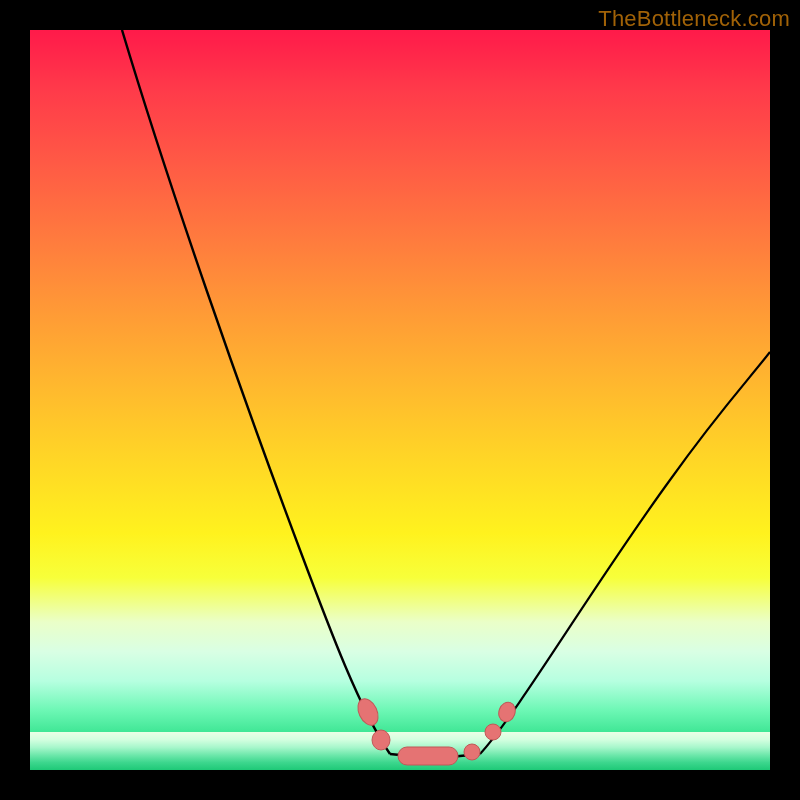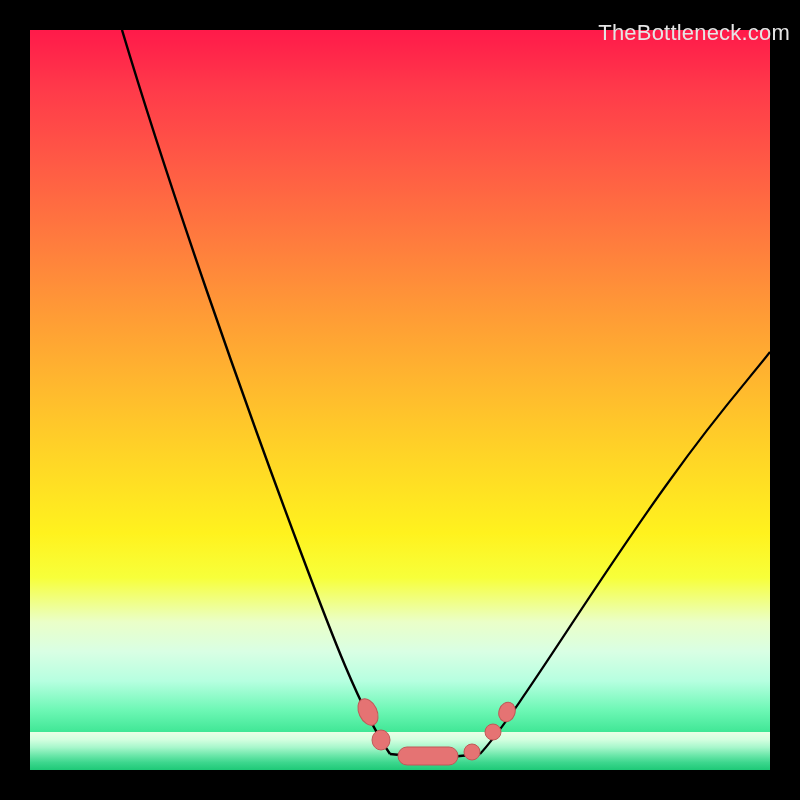--- a/index.html
+++ b/index.html
@@ -59,23 +59,23 @@
   }
   svg.curves {
     position: absolute;
     left: 0;
     top: 0;
     width: 740px;
     height: 740px;
   }
   .watermark {
     position: absolute;
-    top: 20px;
+    top: 6px;
     right: 10px;
-    color: #e5e5e5;
+    color: #a16207;
     font-size: 22px;
     letter-spacing: 0.2px;
     user-select: none;
   }
 </style>
 </head>
 <body>
 
 <div class="frame">
 

